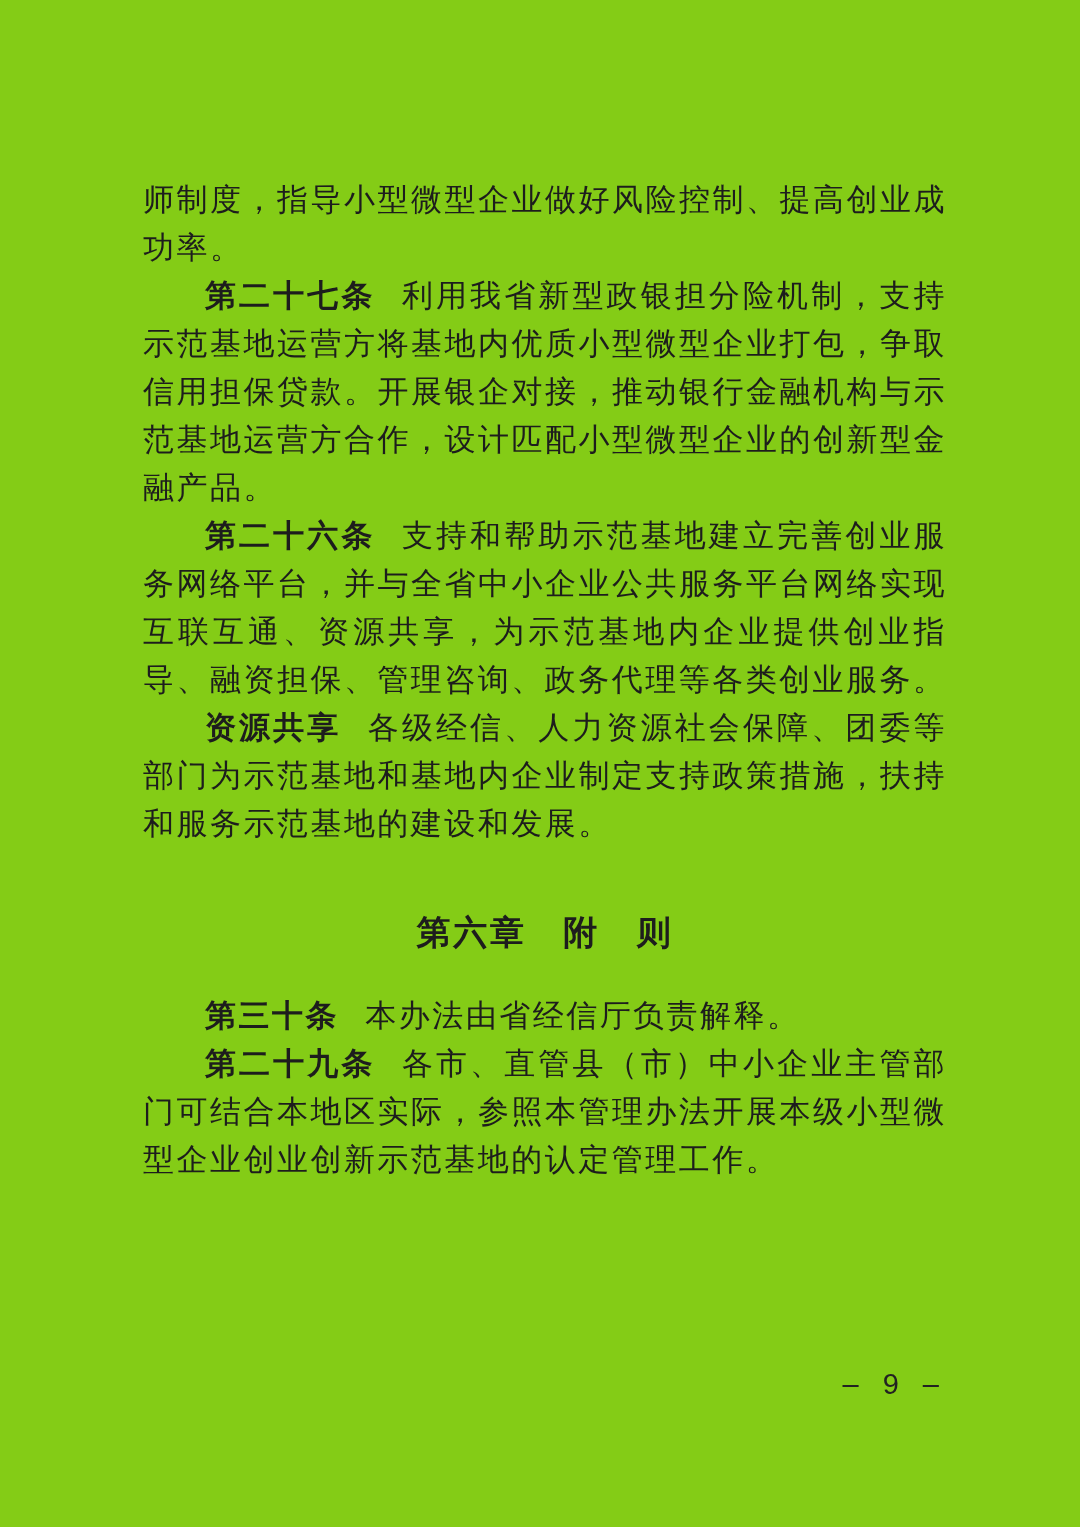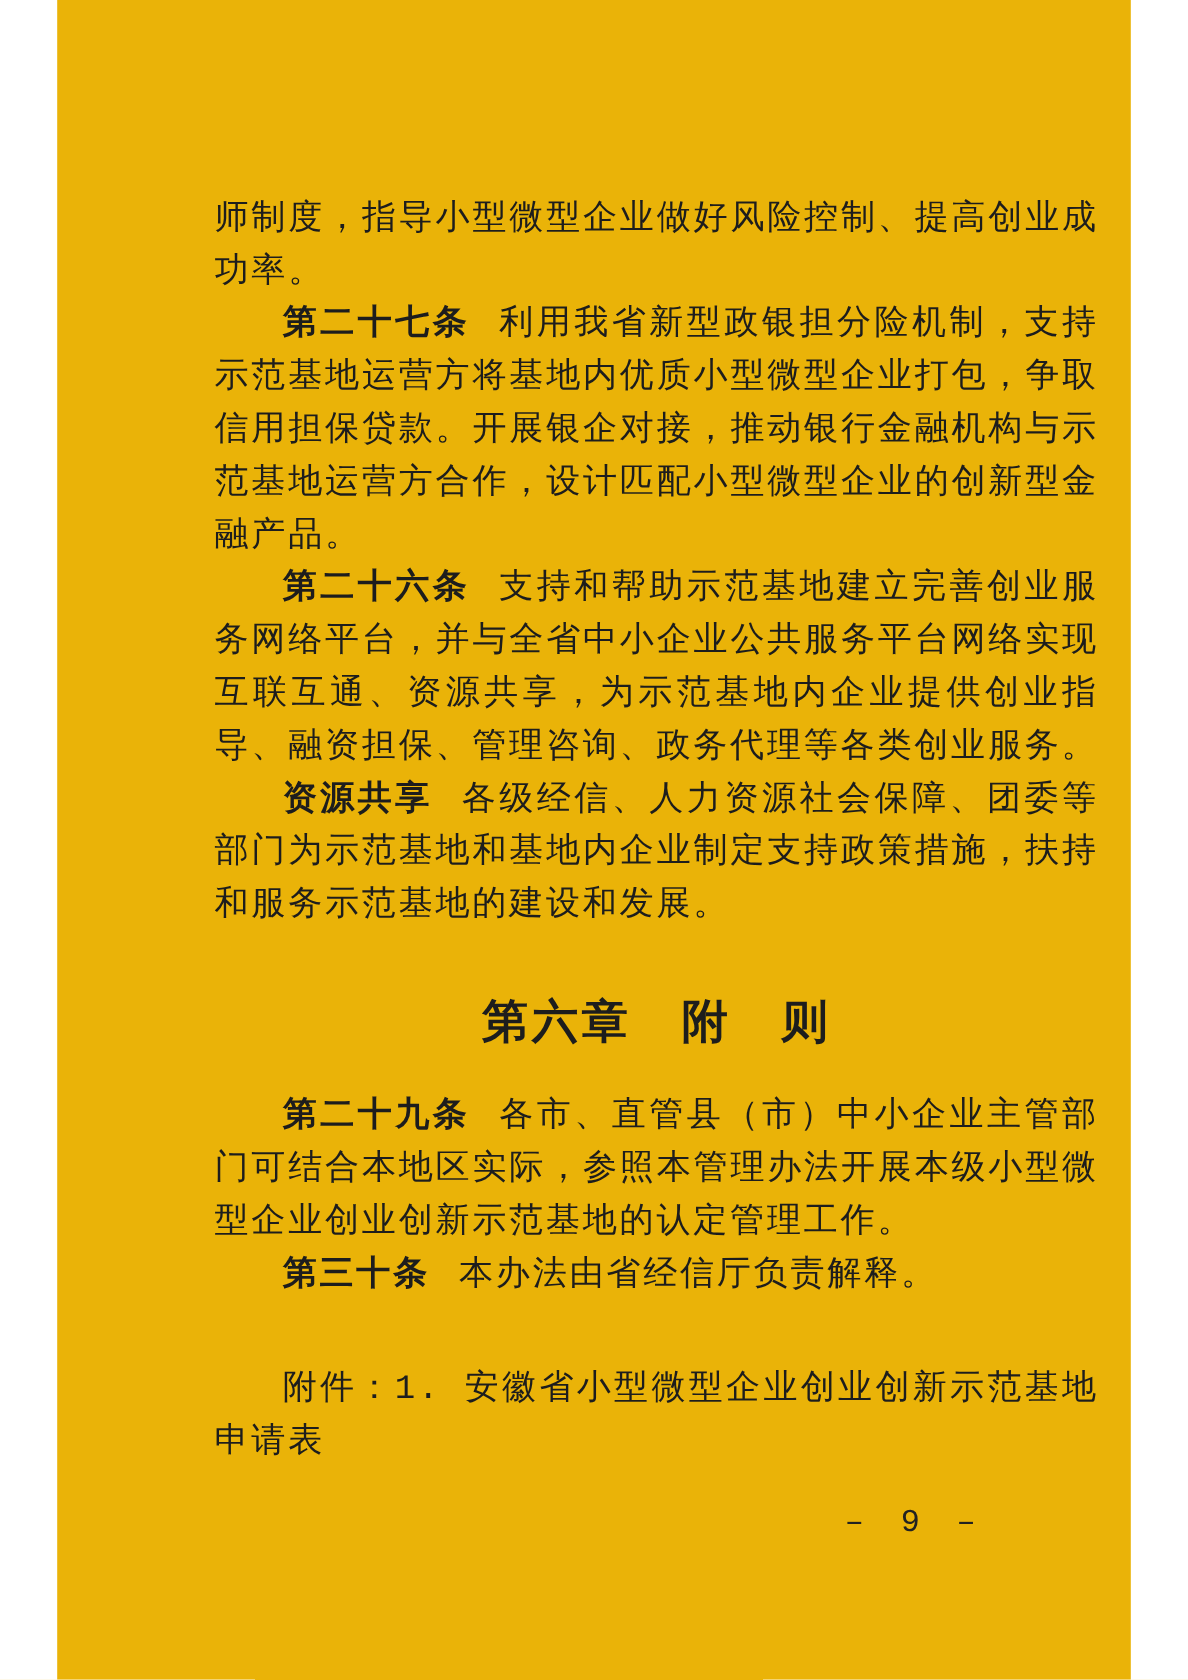--- a/index.html
+++ b/index.html
@@ -2,26 +2,26 @@
 <html lang="zh"><head>
 <meta charset="utf-8">
 <style>
   html, body {
     margin: 0;
     padding: 0;
     background: #ffffff;
   }
   .page {
     position: relative;
-    width: 976px;
+    width: 1080px;
     height: 1527px;
     margin: 0 auto;
-    background: #eab308;
+    background: #84cc16;
     color: #1d1d1d;
-    font-family: Liberation Mono, monospace;
+    font-family: Liberation Sans, sans-serif;
     overflow: hidden;
   }
   .content {
     position: absolute;
     left: 143px;
     top: 176px;
     width: 804px;
   }
   .content p {
     margin: 0;
@@ -36,21 +36,21 @@
   }
   .para {
     text-indent: 2em;
   }
   .article-label {
     font-weight: bold;
     margin-right: 0.85em;
   }
   .chapter-heading {
     margin: 60px 0 36px 0;
-    font-size: 42px;
+    font-size: 34px;
     font-weight: bold;
     text-align: center;
     letter-spacing: 0.08em;
     line-height: 48px;
   }
   .attachment {
     text-indent: 2em;
     margin-top: 56px !important;
   }
   .page-number {
@@ -71,23 +71,22 @@
     <p class="cont-line">师制度，指导小型微型企业做好风险控制、提高创业成功率。</p>
 
     <p class="para"><span class="article-label">第二十七条</span><span>利用我省新型政银担分险机制，支持示范基地运营方将基地内优质小型微型企业打包，争取信用担保贷款。开展银企对接，推动银行金融机构与示范基地运营方合作，设计匹配小型微型企业的创新型金融产品。</span></p>
 
     <p class="para"><span class="article-label">第二十六条</span><span>支持和帮助示范基地建立完善创业服务网络平台，并与全省中小企业公共服务平台网络实现互联互通、资源共享，为示范基地内企业提供创业指导、融资担保、管理咨询、政务代理等各类创业服务。</span></p>
 
     <p class="para"><span class="article-label">资源共享</span><span>各级经信、人力资源社会保障、团委等部门为示范基地和基地内企业制定支持政策措施，扶持和服务示范基地的建设和发展。</span></p>
 
     <h2 class="chapter-heading">第六章　附　则</h2>
 
+    <p class="para"><span class="article-label">第三十条</span><span>本办法由省经信厅负责解释。</span></p>
+
     <p class="para"><span class="article-label">第二十九条</span><span>各市、直管县（市）中小企业主管部门可结合本地区实际，参照本管理办法开展本级小型微型企业创业创新示范基地的认定管理工作。</span></p>
 
-    <p class="para"><span class="article-label">第三十条</span><span>本办法由省经信厅负责解释。</span></p>
 
-
-    <p class="attachment">附件：1. 安徽省小型微型企业创业创新示范基地申请表</p>
 
   </div>
 
   <div class="page-number">– 9 –</div>
 </div>
 
 </body></html>

